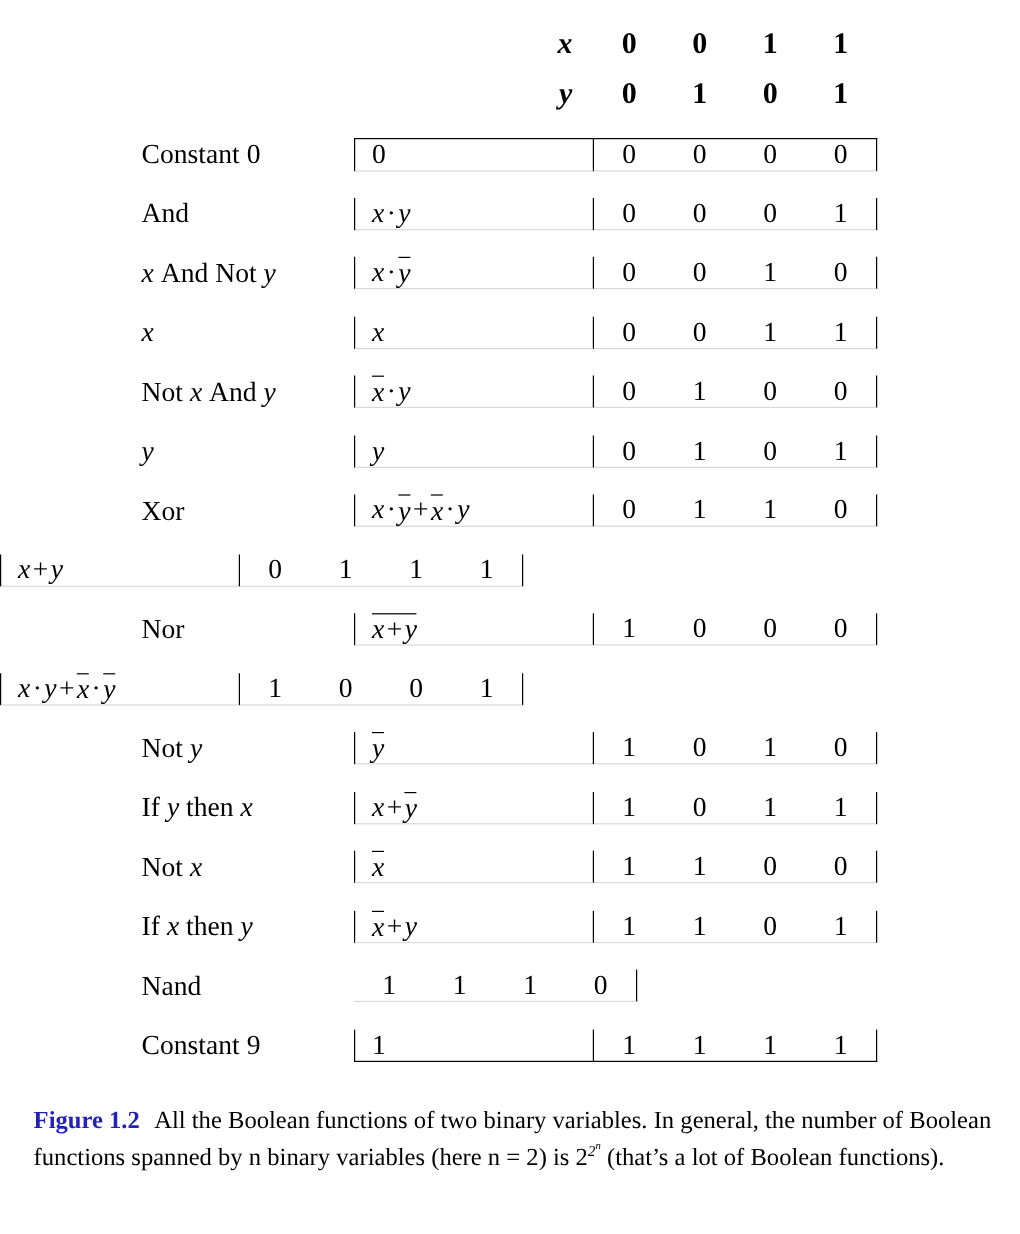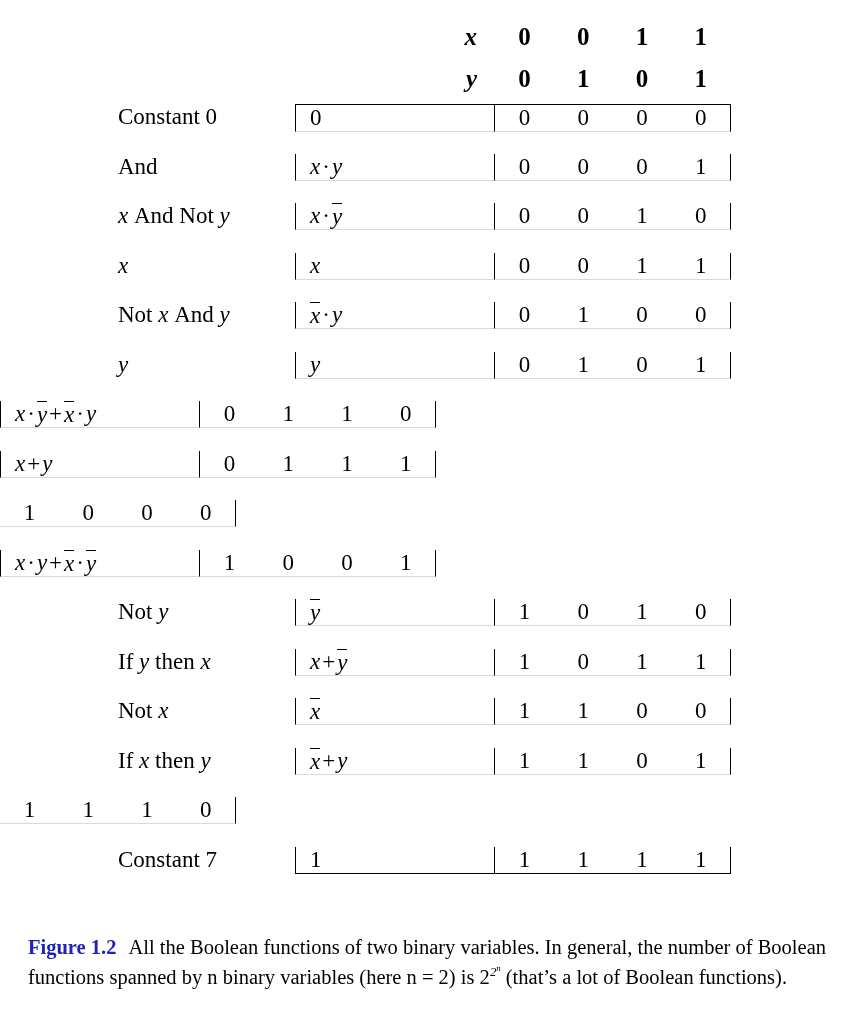--- a/index.html
+++ b/index.html
@@ -57,21 +57,21 @@
     font-weight: bold;
   }
 
   
   .table {
     margin-top: 4px;
     display: block;
   }
   .trow {
     display: flex;
-    align-items: flex-start;
+    align-items: center;
     height: 49.5px;
   }
   .trow .name-col {
     width: 295px;
     flex: 0 0 295px;
     display: flex;
     align-items: center;
     padding-left: 118px;
     box-sizing: border-box;
     font-size: 23px;
@@ -126,21 +126,20 @@
 
   
   .caption {
     position: absolute;
     left: 28px;
     right: 24px;
     top: 920px;
     font-size: 20.5px;
     line-height: 1.42;
     text-align: justify;
-    margin-top: 13px;
   }
   .caption .figlabel {
     color: #2222bb;
     font-weight: bold;
   }
   .caption .gap { display: inline-block; width: 12px; }
   sup.pw {
     font-size: 0.62em;
     vertical-align: super;
     font-style: italic;
@@ -262,20 +261,21 @@
         </div>
       <div class="vals">
         <div class="v">0</div>
         <div class="v">1</div>
         <div class="v">0</div>
         <div class="v">1</div>
       </div>
     </div>
 
     <div class="trow">
+      <div class="name-col">Xor</div>
       <div class="expr-col">
         <span class="it">x</span>
           <span class="op">·</span>
           <span class="ov it">y</span>
           <span class="op">+</span>
           <span class="ov it">x</span>
           <span class="op">·</span>
           <span class="it">y</span>
       </div>
       <div class="vals">
@@ -294,20 +294,24 @@
       </div>
       <div class="vals">
         <div class="v">0</div>
         <div class="v">1</div>
         <div class="v">1</div>
         <div class="v">1</div>
       </div>
     </div>
 
     <div class="trow">
+      <div class="name-col">Nor</div>
+      <div class="expr-col">
+        <span class="ov"><span class="it">x</span><span class="op">+</span><span class="it">y</span></span>
+      </div>
       <div class="vals">
         <div class="v">1</div>
         <div class="v">0</div>
         <div class="v">0</div>
         <div class="v">0</div>
       </div>
     </div>
 
     <div class="trow">
       <div class="expr-col">
@@ -377,30 +381,31 @@
       </div>
       <div class="vals">
         <div class="v">1</div>
         <div class="v">1</div>
         <div class="v">0</div>
         <div class="v">1</div>
       </div>
     </div>
 
     <div class="trow">
+      <div class="name-col">Nand</div>
       <div class="vals">
         <div class="v">1</div>
         <div class="v">1</div>
         <div class="v">1</div>
         <div class="v">0</div>
       </div>
     </div>
 
     <div class="trow last">
-      <div class="name-col">Constant 7</div>
+      <div class="name-col">Constant 9</div>
       <div class="expr-col">
           <span>1</span>
         </div>
       <div class="vals">
         <div class="v">1</div>
         <div class="v">1</div>
         <div class="v">1</div>
         <div class="v">1</div>
       </div>
     </div>

